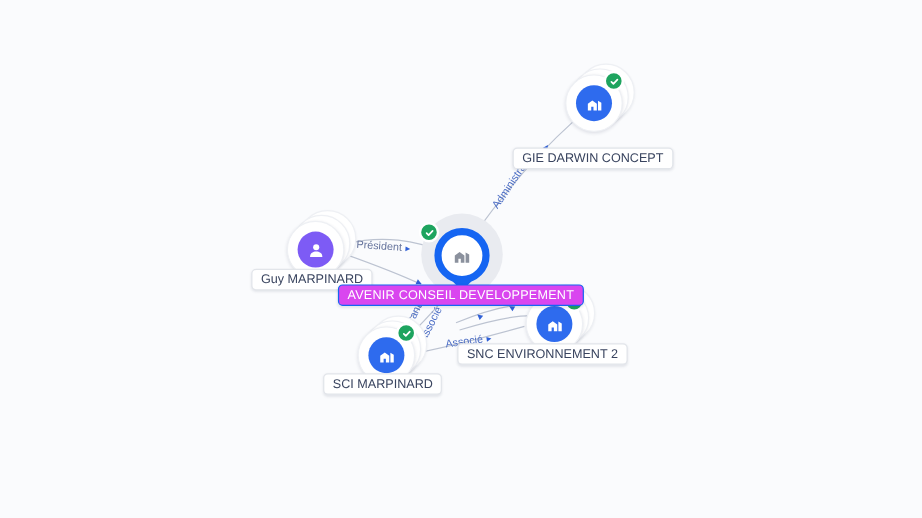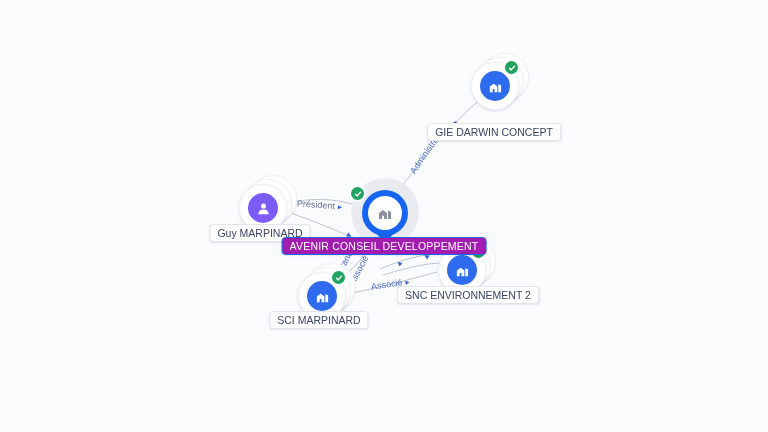--- a/index.html
+++ b/index.html
@@ -54,21 +54,21 @@
   .pin-node .badge{right:-4px;top:-5px;z-index:5;}
 
   
   .pill{
     position:absolute;z-index:5;transform:translateX(-50%);
     background:#fff;border:1px solid #e2e5ea;border-radius:4px;
     padding:2px 7px;font-size:10.5px;color:#39445f;white-space:nowrap;
     box-shadow:0 1px 2px rgba(35,45,75,.10);
   }
   .pill.focus{
-    background:#a21caf;border-color:#1565f2;color:#fff;letter-spacing:.2px;
+    background:#d946ef;border-color:#1565f2;color:#fff;letter-spacing:.2px;
   }
 
   
   .edge-label{
     position:absolute;z-index:2;font-size:9px;color:#4e6fc5;white-space:nowrap;
     display:flex;align-items:center;gap:3px;
   }
   .edge-label.muted{color:#65739c;}
   .arr{
     position:absolute;z-index:2;font-size:9px;color:#2f5fd6;line-height:1;
@@ -194,15 +194,15 @@
             <path fill="#fff" d="M3 21v-9l6-4.5 6 4.5v9h-4.5v-5h-3v5H3zm13.5 0V8l4.5 2.5V21h-4.5z"></path>
           </svg>
       </span>
     </div>
     <span class="badge">
       <svg viewBox="0 0 24 24" width="10" height="10">
           <path d="M6 12.5l4 4L18 8" stroke="#fff" stroke-width="3.4" fill="none" stroke-linecap="round" stroke-linejoin="round"></path>
         </svg>
     </span>
   </div>
-  <span class="pill" style="left:468px;top:286px;text-align:center;">SNC ENVIRONNEMENT 2</span>
+  <span class="pill" style="left:452px;top:286px;text-align:center;">SNC ENVIRONNEMENT 2</span>
 
 </div>
 
 </body></html>

